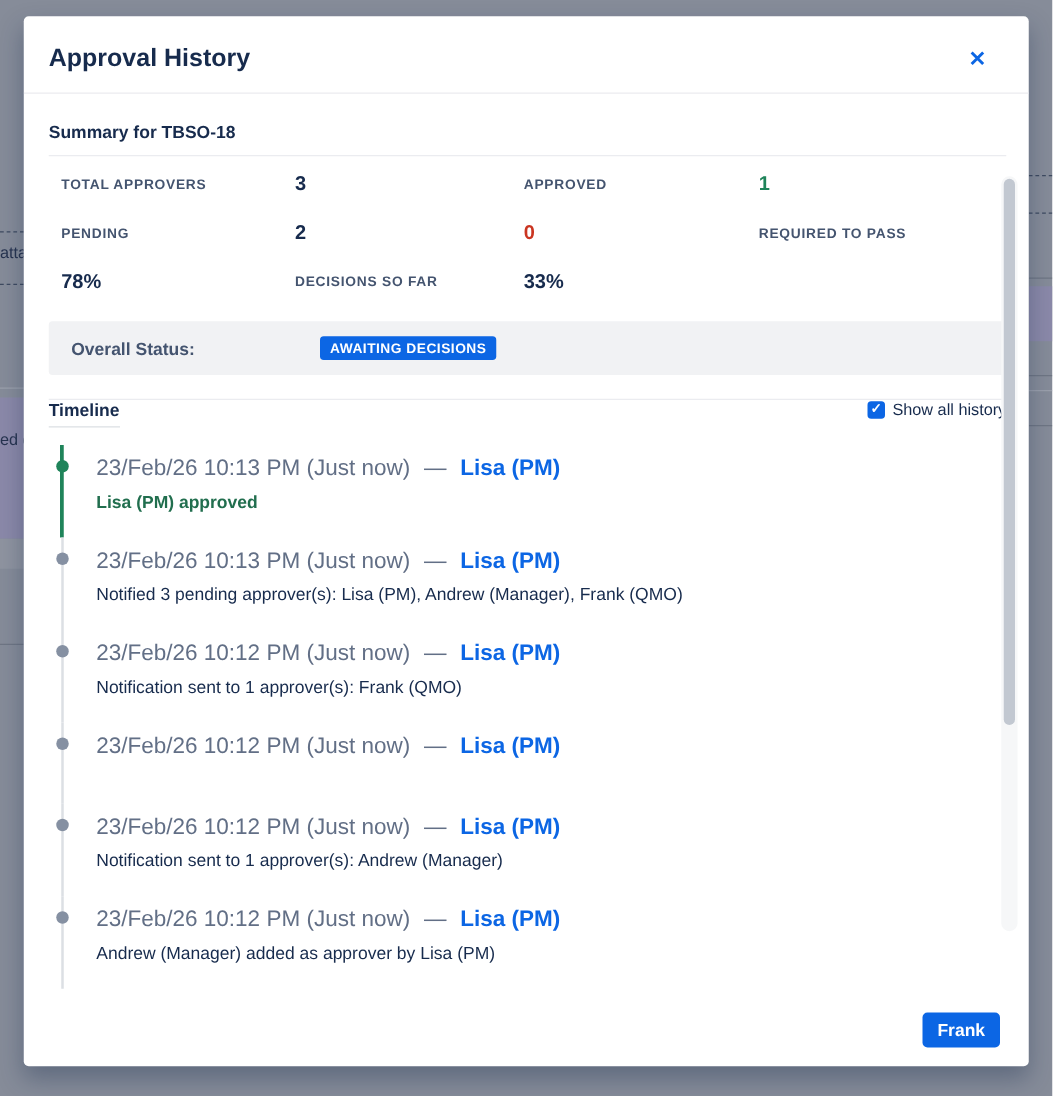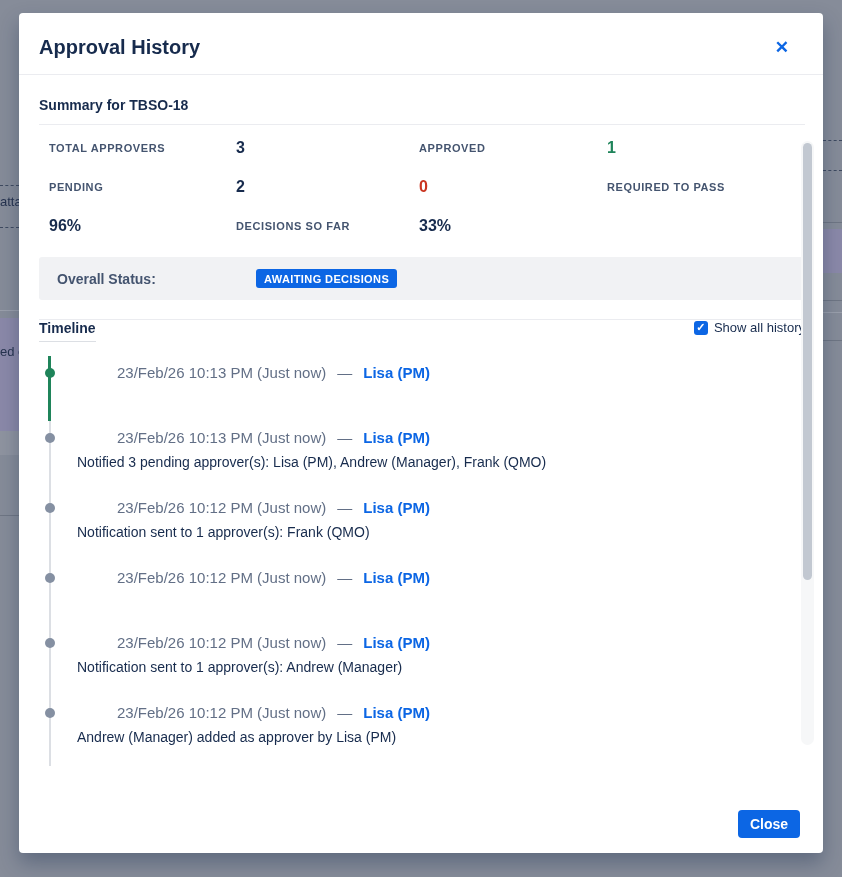--- a/index.html
+++ b/index.html
@@ -58,21 +58,21 @@
   .checkbox .check { color:#FFF; font-size:11px; font-weight:bold; line-height:1; }
   .showall-label { font-size:13px; color:#172B4D; }
 
   .tl { margin-top:14px; }
   .entry { position:relative; padding-left:38px; padding-bottom:21px; min-height:65px; }
   .entry .line { position:absolute; left:10px; top:0; bottom:0; width:2px; background:#DCDFE4; }
   .entry.approved .line { left:9px; width:3px; background:#1F845A; }
   .entry .dot { position:absolute; left:6px; top:12px; width:10px; height:10px;
                 border-radius:50%; background:#8590A2; }
   .entry.approved .dot { background:#1F845A; }
-  .entry .meta { font-size:15px; color:#626F86; padding-top:8px;margin-left:40px; }
+  .entry .meta { font-size:18px; color:#626F86; padding-top:8px; }
   .entry .dash { margin:0 11px; color:#626F86; }
   .entry .actor { color:#0C66E4; font-weight:bold; cursor:pointer; }
   .entry .msg { font-size:14px; color:#172B4D; margin-top:8px; }
   .entry.approved .msg { color:#216E4E; font-weight:bold; }
 
   .scrolltrack { position:absolute; top:66px; bottom:55px; right:9px; width:13px;
                  background:#F6F7F8; border-radius:7px; }
   .scrollthumb { position:absolute; top:2px; left:2px; width:9px; height:437px;
                  background:#C2C8D1; border-radius:5px; }
 
@@ -138,21 +138,21 @@
             <span class="stat-value">2</span>
           </div>
         <div class="stat-cell">
             <span class="stat-value red">0</span>
           </div>
 
         <div class="stat-cell">
             <span class="stat-label">REQUIRED TO PASS</span>
           </div>
         <div class="stat-cell">
-            <span class="stat-value">96%</span>
+            <span class="stat-value">78%</span>
           </div>
         <div class="stat-cell">
             <span class="stat-label">DECISIONS SO FAR</span>
           </div>
         <div class="stat-cell">
             <span class="stat-value">33%</span>
           </div>
       </div>
 
       <div class="status-bar">
@@ -173,20 +173,21 @@
         </span>
       </div>
 
       <div class="tl" id="timeline-list">
   <div class="entry approved">
     <span class="line"></span>
     <span class="dot"></span>
     <div class="meta">
       <span class="ts">23/Feb/26 10:13 PM (Just now)</span><span class="dash">—</span><span class="actor">Lisa (PM)</span>
     </div>
+    <div class="msg">Lisa (PM) approved</div>
   </div>
 
   <div class="entry">
     <span class="line"></span>
     <span class="dot"></span>
     <div class="meta">
       <span class="ts">23/Feb/26 10:13 PM (Just now)</span><span class="dash">—</span><span class="actor">Lisa (PM)</span>
     </div>
     <div class="msg">Notified 3 pending approver(s): Lisa (PM), Andrew (Manager), Frank (QMO)</div>
   </div>
@@ -226,16 +227,16 @@
     <div class="msg">Andrew (Manager) added as approver by Lisa (PM)</div>
   </div>
 </div>
 
       <div class="scrolltrack">
         <div class="scrollthumb"></div>
       </div>
     </div>
 
     <div class="modal-footer">
-      <button class="close-btn">Close</button>
+      <button class="close-btn">Frank</button>
     </div>
   </div>
 </div>
 
 </body></html>

